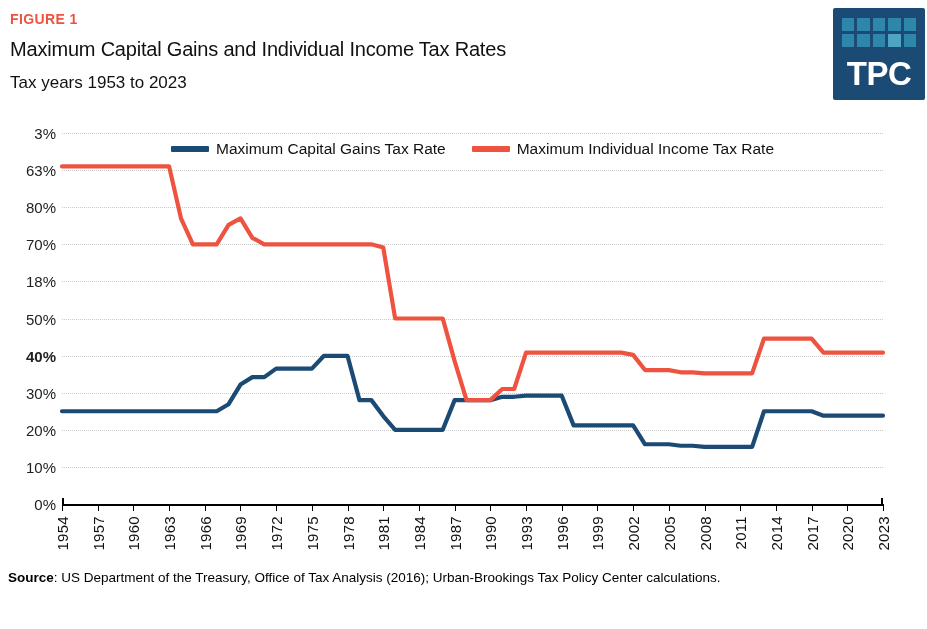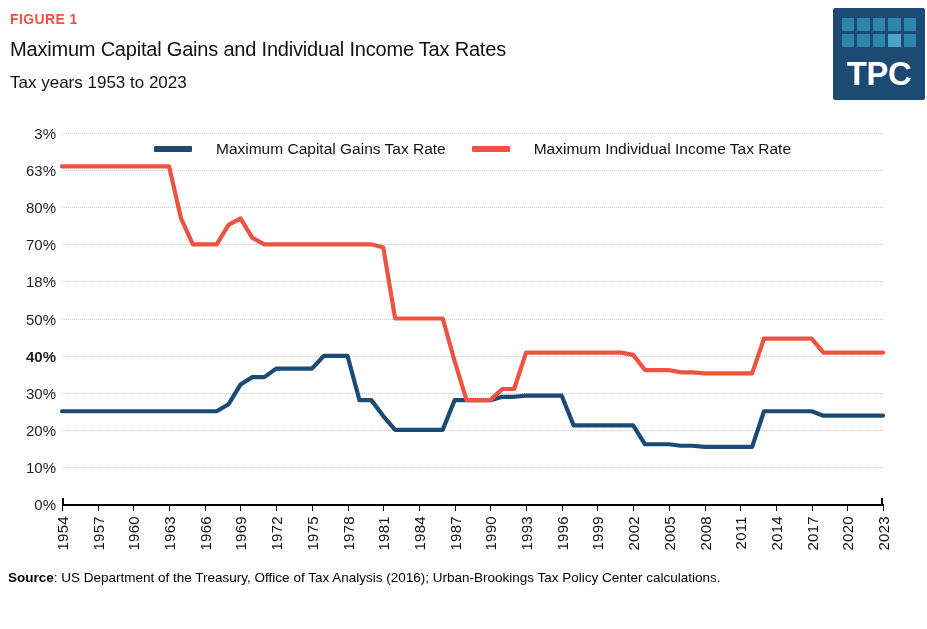--- a/index.html
+++ b/index.html
@@ -177,21 +177,21 @@
   .legend {
     position: absolute;
     left: 62px;
     top: 22px;
     width: 821px;
     display: flex;
     justify-content: center;
     align-items: center;
     gap: 26px;
   }
-  .legend-item { display: flex; align-items: center; gap: 24px; }
+  .legend-item { display: flex; align-items: center; gap: 7px; }
   .legend-swatch { width: 38px; height: 6px; border-radius: 1px; }
   .legend-text { font-size: 15.5px; color: #111111; white-space: nowrap; }
 
   
   .footnotes {
     position: absolute;
     left: 8px;
     top: 568px;
     right: 12px;
     font-size: 13.5px;

